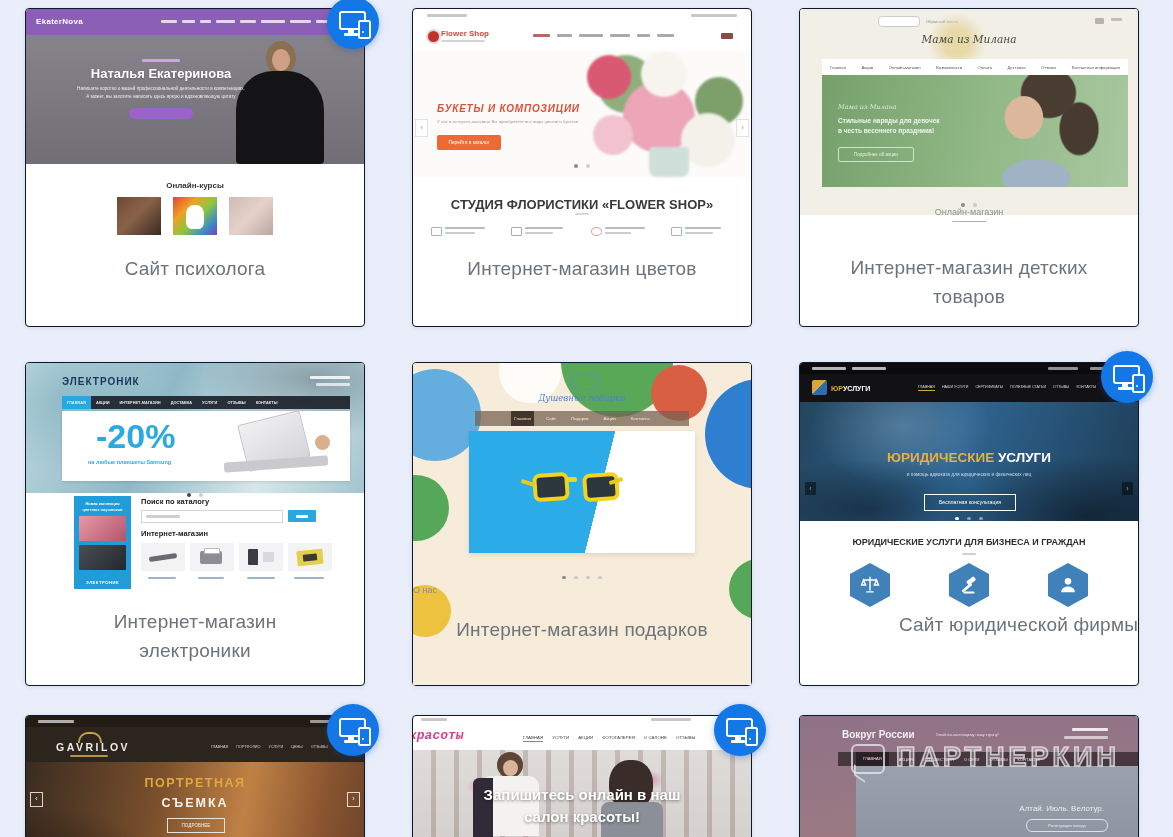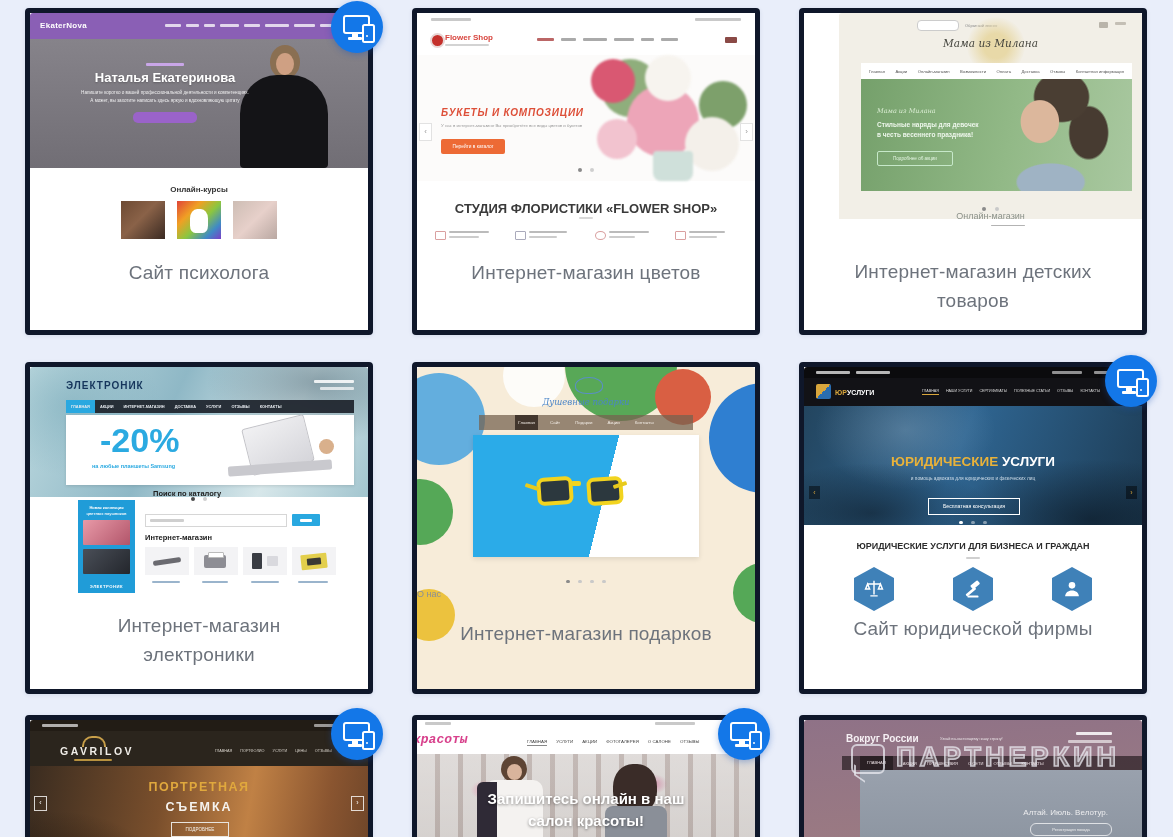--- a/index.html
+++ b/index.html
@@ -1,18 +1,18 @@
 <!DOCTYPE html>
 <html><head>
 <meta charset="utf-8">
 <style>
   html,body{margin:0;padding:0;}
   .stage{position:relative;width:1173px;height:837px;background:#e9eefa;overflow:hidden;
          font-family:"Liberation Sans",sans-serif;}
-  .card{position:absolute;width:338px;background:#fff;border:5px solid #0f172a;border-radius:4px;
+  .card{position:absolute;width:338px;background:#fff;border:1px solid #0f172a;border-radius:4px;
         box-shadow:0 1px 4px rgba(40,60,100,.10);}
   .shot{position:absolute;left:0;top:0;right:0;overflow:hidden;border-radius:3px 3px 0 0;}
   .caption{position:absolute;left:0;right:0;text-align:center;font-size:19px;color:#6d737c;
            line-height:29px;letter-spacing:.2px;}
   .abs{position:absolute;}
   .bar{position:absolute;border-radius:1px;}
   .dot{display:inline-block;border-radius:50%;}
   .circ{position:absolute;border-radius:50%;}
 
   
@@ -312,21 +312,21 @@
             <span class="bar" style="left:0;top:2px;width:9px;height:7px;border:1px solid #d9a0a0;background:none;"></span>
             <span class="bar" style="left:14px;top:2px;width:36px;height:2px;background:#bbb;"></span>
             <span class="bar" style="left:14px;top:7px;width:28px;height:2px;background:#ccc;"></span>
           </div>
       </div>
     </div>
     <div class="caption" style="top:245px;">Интернет-магазин цветов</div>
   </div>
 
   <div class="card" style="left:799px;top:8px;height:317px;">
-    <div class="shot" style="height:241px;margin-left:35px;">
+    <div class="shot" style="height:241px;">
       <div class="c3-bg"></div>
       <span class="bar" style="left:78px;top:7px;width:40px;height:9px;border:1px solid #ccc;background:#fff;border-radius:4px;"></span>
       <span class="abs" style="left:126px;top:10px;font-size:4px;color:#888;">Обратный звонок</span>
       <span class="bar" style="right:34px;top:9px;width:9px;height:6px;background:#b9b4aa;"></span>
       <span class="bar" style="right:16px;top:9px;width:11px;height:3px;background:#c4bfb5;"></span>
       <span class="circ" style="left:128px;top:4px;width:58px;height:58px;background:radial-gradient(circle,#e8d9a8 30%,rgba(232,217,168,0) 72%);"></span>
       <div class="c3-logo">Мама из Милана</div>
       <div class="c3-nav">
         <span>Главная</span>
           <span>Акции</span>
@@ -382,21 +382,21 @@
           <span class="dot" style="width:4px;height:4px;background:#cfcfcf;margin:0 2px;"></span>
         </div>
       </div>
       <div class="c4-sideb">
         <div class="abs" style="left:0;right:0;top:5px;text-align:center;font-size:4px;font-weight:bold;color:#fff;">Новая коллекция</div>
         <div class="abs" style="left:0;right:0;top:11px;text-align:center;font-size:4px;font-weight:bold;color:#e8f4fb;">цветных наушников</div>
         <span class="bar" style="left:5px;top:20px;width:47px;height:25px;background:linear-gradient(135deg,#e89aa8,#b2556a);"></span>
         <span class="bar" style="left:5px;top:49px;width:47px;height:25px;background:linear-gradient(135deg,#4a4f58,#23262c);"></span>
         <div class="abs" style="left:0;right:0;bottom:4px;text-align:center;font-size:4.2px;font-weight:bold;color:#fff;letter-spacing:.5px;">ЭЛЕКТРОНИК</div>
       </div>
-      <div class="c4-stitle" style="top:122px;margin-left:8px;">Поиск по каталогу</div>
+      <div class="c4-stitle" style="top:134px;">Поиск по каталогу</div>
       <div class="c4-input">
           <span class="bar" style="left:4px;top:4px;width:34px;height:2.5px;background:#cfcfcf;"></span>
         </div>
       <div class="c4-sbtn">
           <span class="bar" style="left:8px;top:5px;width:12px;height:2.5px;background:#fff;"></span>
         </div>
       <div class="c4-stitle" style="top:166px;">Интернет-магазин</div>
       <div class="c4-thumbs">
         <i>
             <span class="bar" style="left:8px;top:12px;width:28px;height:5px;background:#6a6a70;transform:rotate(-8deg);border-radius:2px;"></span>
@@ -524,21 +524,21 @@
           </svg>
       </div>
     </div>
     <div class="badge">
       <span class="mon"></span>
         <span class="stand"></span>
         <span class="base"></span>
       <span class="phone"></span>
         <span class="pdot"></span>
     </div>
-    <div class="caption" style="top:247px;">Сайт юридической фирмы</div>
+    <div class="caption" style="top:247px;text-align:right;">Сайт юридической фирмы</div>
   </div>
 
   <div class="card" style="left:25px;top:715px;height:340px;">
     <div class="shot" style="height:340px;">
       <div class="c7-top">
         <span class="bar" style="left:12px;top:4px;width:36px;height:3px;background:rgba(255,255,255,.65);"></span>
         <span class="bar" style="right:14px;top:4px;width:40px;height:3px;background:rgba(255,255,255,.55);"></span>
       </div>
       <div class="c7-head">
         <span class="c7-arc"></span>

